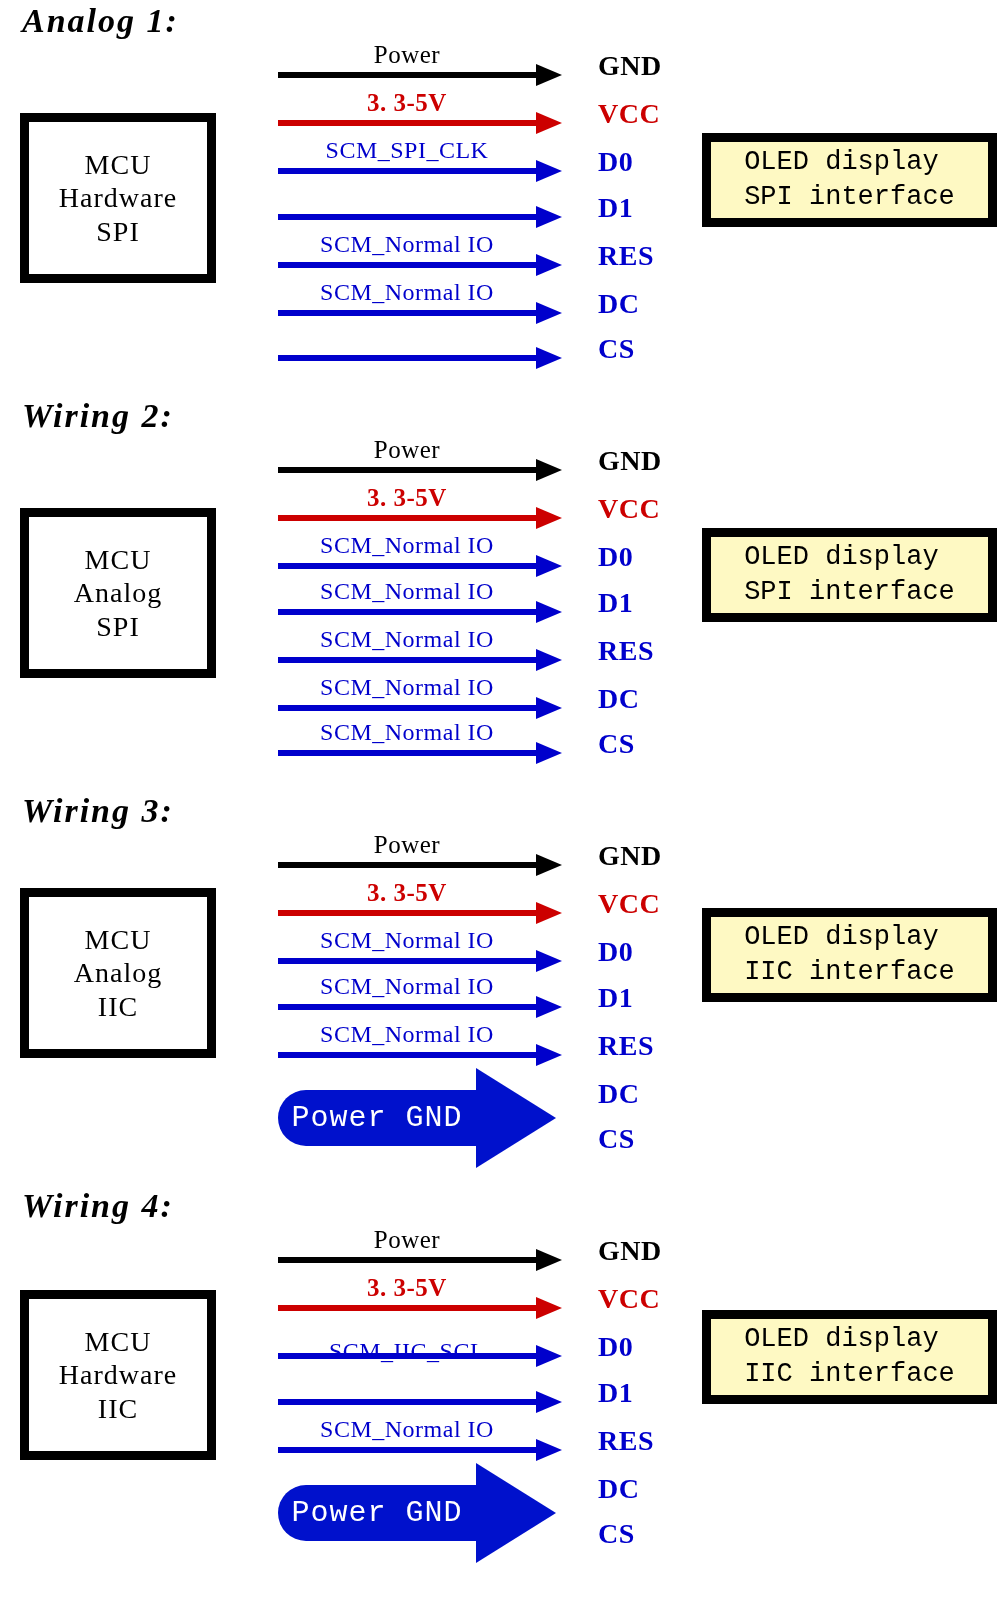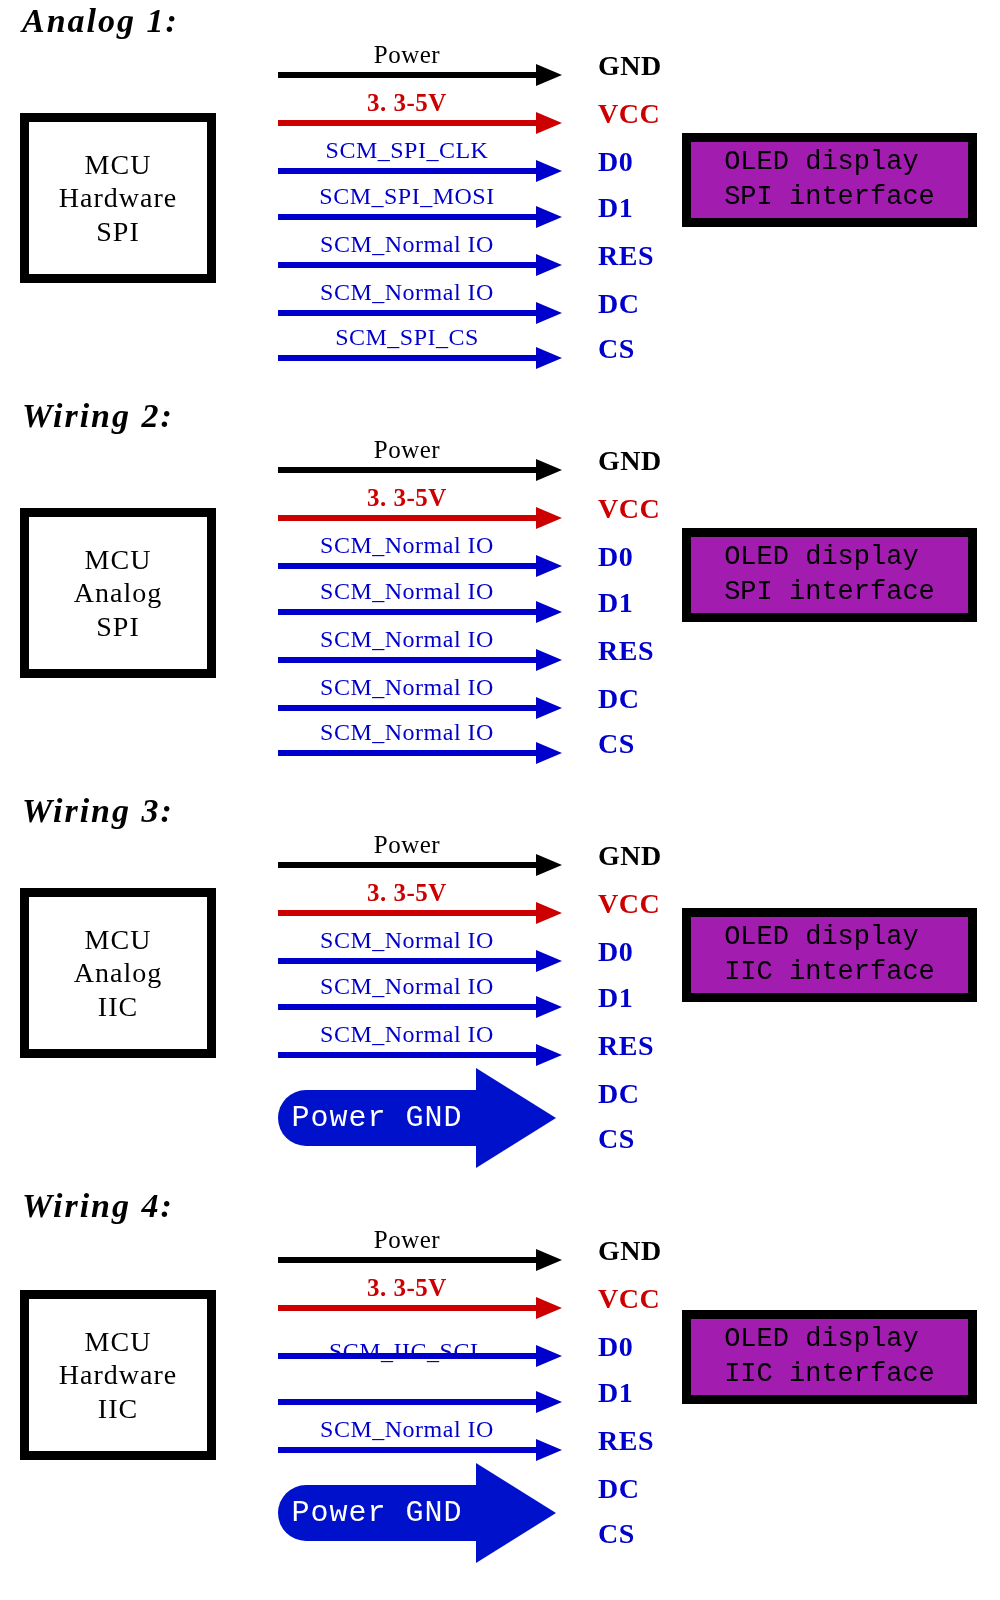--- a/index.html
+++ b/index.html
@@ -22,23 +22,24 @@
     box-sizing:border-box;
   }
   .mcu-lines{
     font-family:"Liberation Serif","DejaVu Serif",serif;
     font-size:28px;line-height:1.18;text-align:center;color:#000;
     letter-spacing:1px;
   }
   .mcu-lines div{white-space:nowrap;}
   .oled-box{
     position:absolute;
-    border:9px solid #000;background:#a21caf;
+    border:9px solid #000;background:#fef9c3;
     display:flex;align-items:center;justify-content:center;
     box-sizing:border-box;
+    margin-left:20px;
   }
   .oled-lines{
     font-family:"Liberation Mono","DejaVu Sans Mono",monospace;
     font-size:27px;line-height:1.28;text-align:left;color:#000;
   }
   .oled-lines div{white-space:nowrap;}
 
   
   .wire{position:absolute;height:0;}
   .wire .shaft{position:absolute;left:0;top:0;height:6px;}
@@ -119,39 +120,37 @@
         <div class="shaft" style="width: 258px;"></div>
         <div class="head" style="left: 258px;"></div>
       </div>
       <div class="pin red" style="left: 598px; top: 98px;">VCC</div>
       <div class="wire-label blue" style="left: 278px; width: 258px; top: 137px;">SCM_SPI_CLK</div>
       <div class="wire blue" style="left: 278px; top: 168px;">
         <div class="shaft" style="width: 258px;"></div>
         <div class="head" style="left: 258px;"></div>
       </div>
       <div class="pin blue" style="left: 598px; top: 146px;">D0</div>
-      <div class="wire-label blue" style="left: 278px; width: 258px; top: 183px;">SCM_SPI_MOSI</div>
       <div class="wire blue" style="left: 278px; top: 214px;">
         <div class="shaft" style="width: 258px;"></div>
         <div class="head" style="left: 258px;"></div>
       </div>
       <div class="pin blue" style="left: 598px; top: 192px;">D1</div>
       <div class="wire-label blue" style="left: 278px; width: 258px; top: 231px;">SCM_Normal IO</div>
       <div class="wire blue" style="left: 278px; top: 262px;">
         <div class="shaft" style="width: 258px;"></div>
         <div class="head" style="left: 258px;"></div>
       </div>
       <div class="pin blue" style="left: 598px; top: 240px;">RES</div>
       <div class="wire-label blue" style="left: 278px; width: 258px; top: 279px;">SCM_Normal IO</div>
       <div class="wire blue" style="left: 278px; top: 310px;">
         <div class="shaft" style="width: 258px;"></div>
         <div class="head" style="left: 258px;"></div>
       </div>
       <div class="pin blue" style="left: 598px; top: 288px;">DC</div>
-      <div class="wire-label blue" style="left: 278px; width: 258px; top: 324px;">SCM_SPI_CS</div>
       <div class="wire blue" style="left: 278px; top: 355px;">
         <div class="shaft" style="width: 258px;"></div>
         <div class="head" style="left: 258px;"></div>
       </div>
       <div class="pin blue" style="left: 598px; top: 333px;">CS</div>
     </div>
     <div class="section" style="top: 395px;">
       <div class="sec-title">Wiring 2:</div>
       <div class="mcu-box" style="left: 20px; top: 113px; width: 196px; height: 170px;">
         <div class="mcu-lines">

